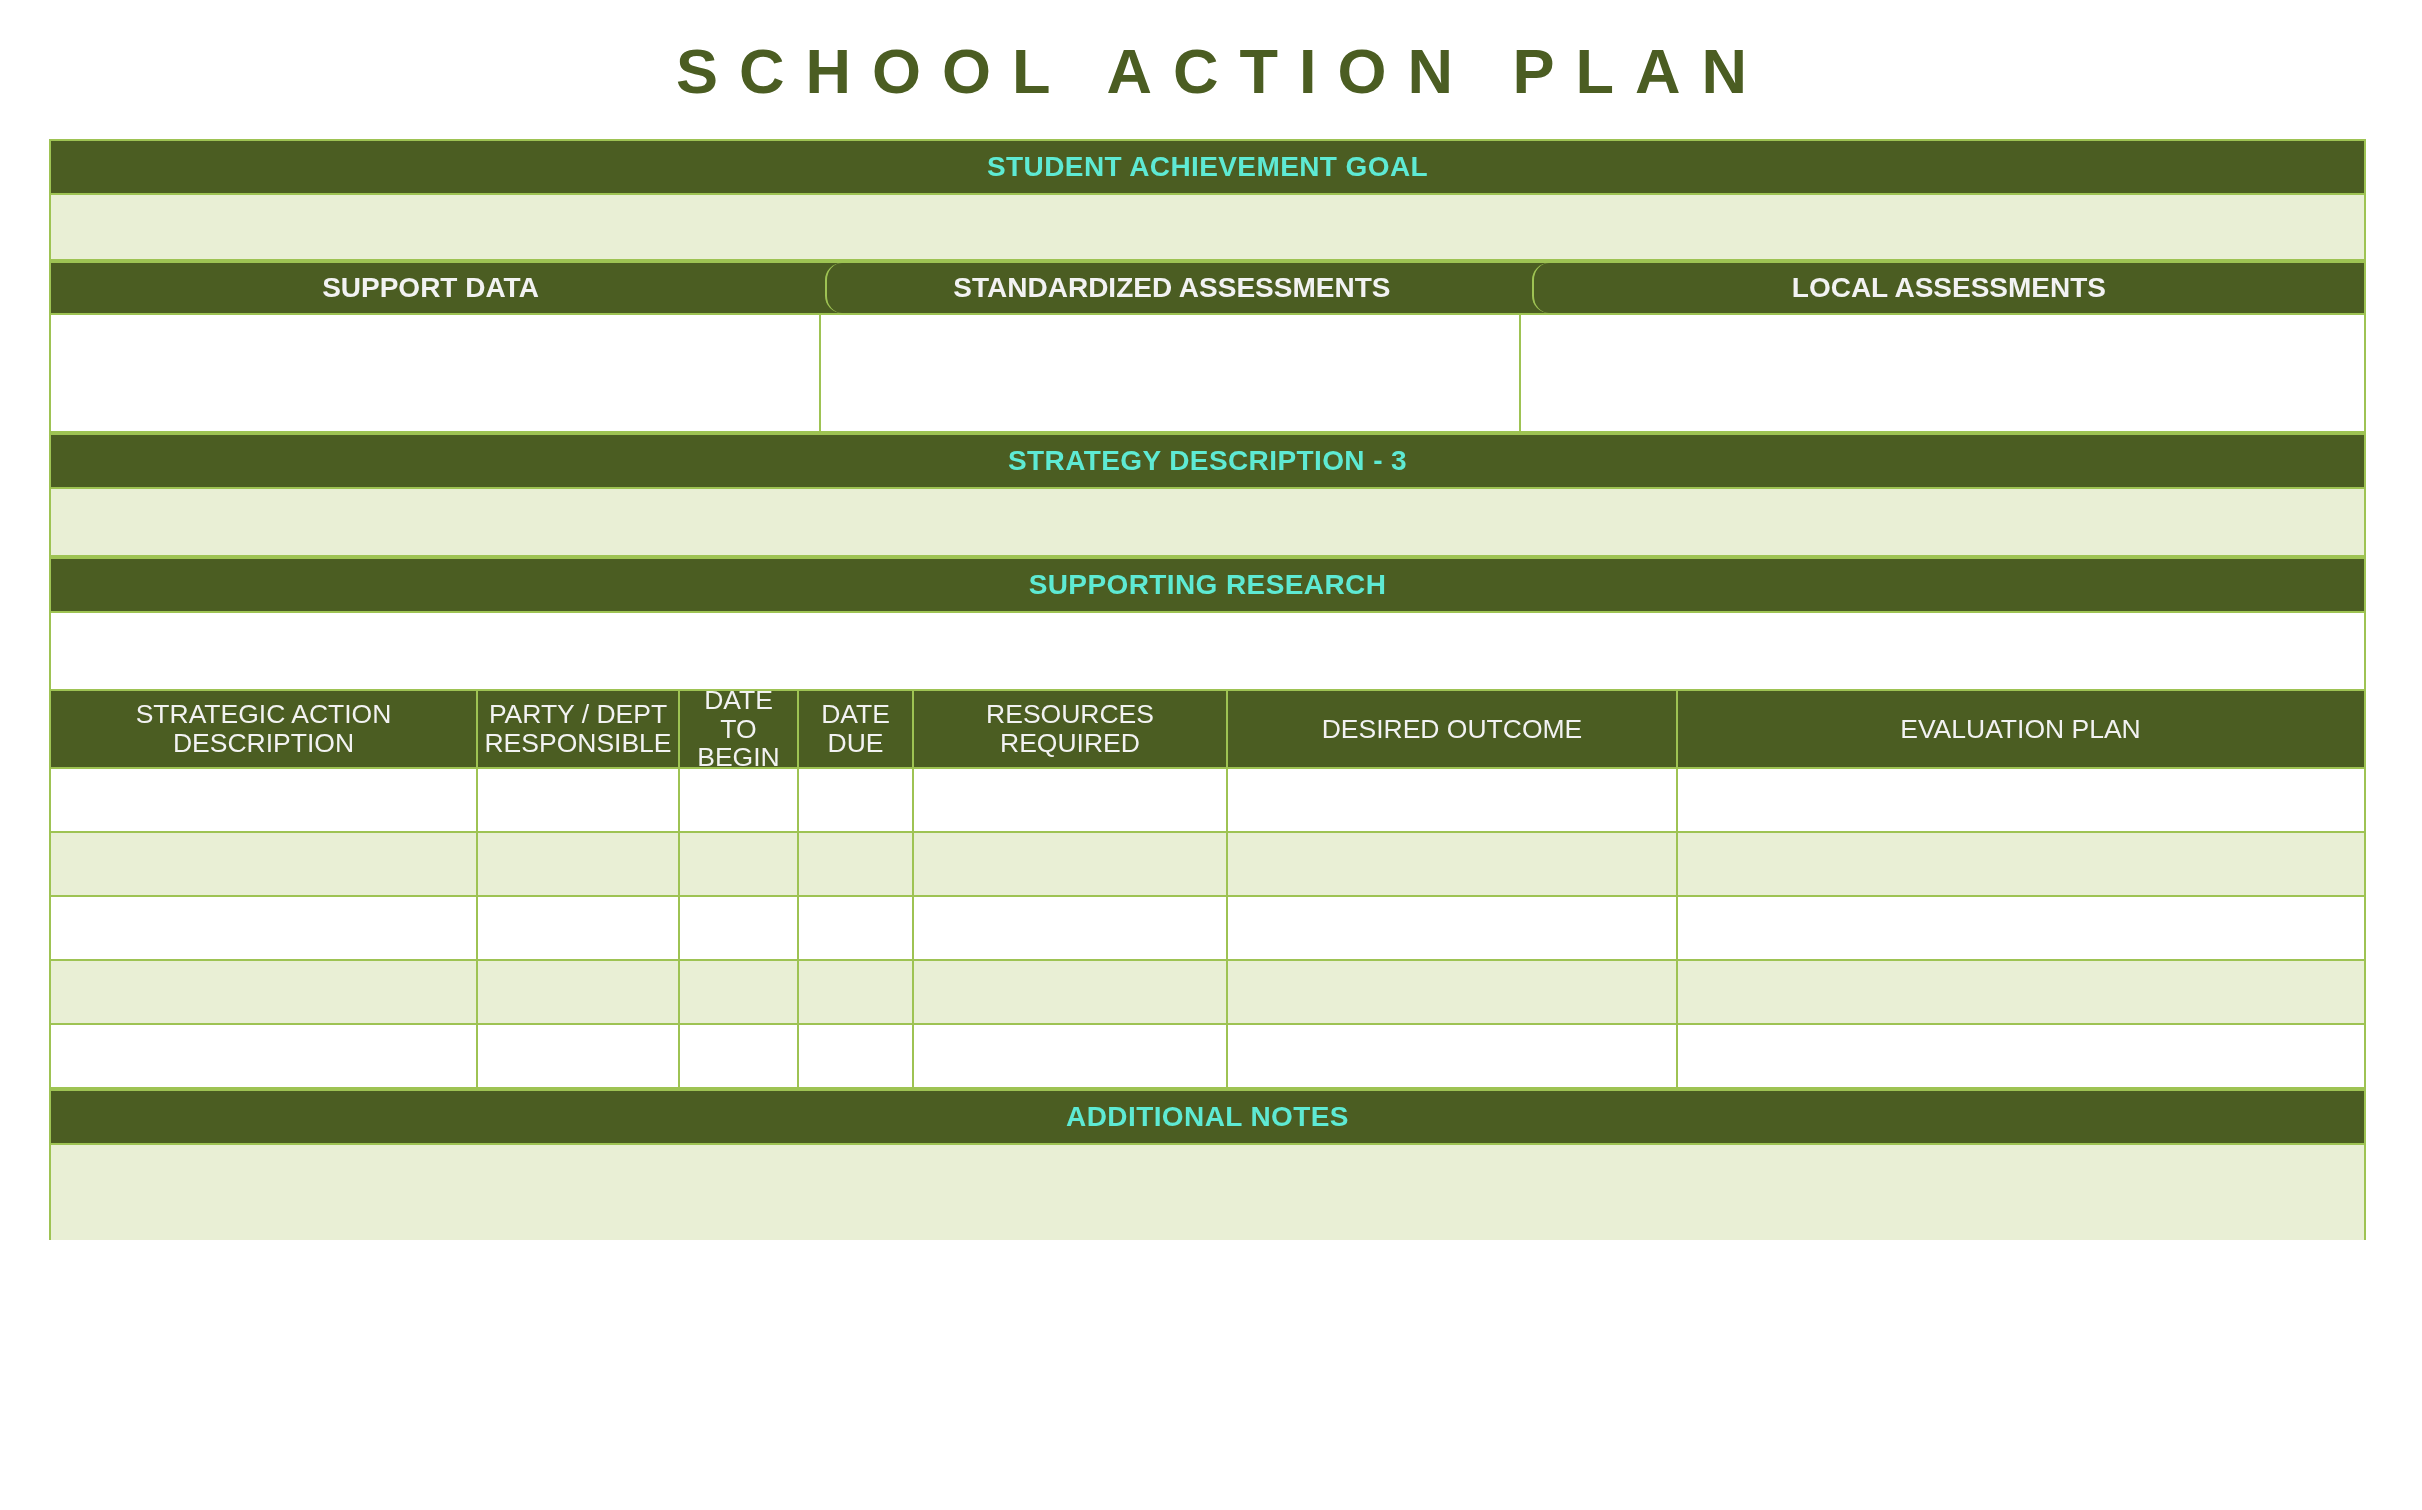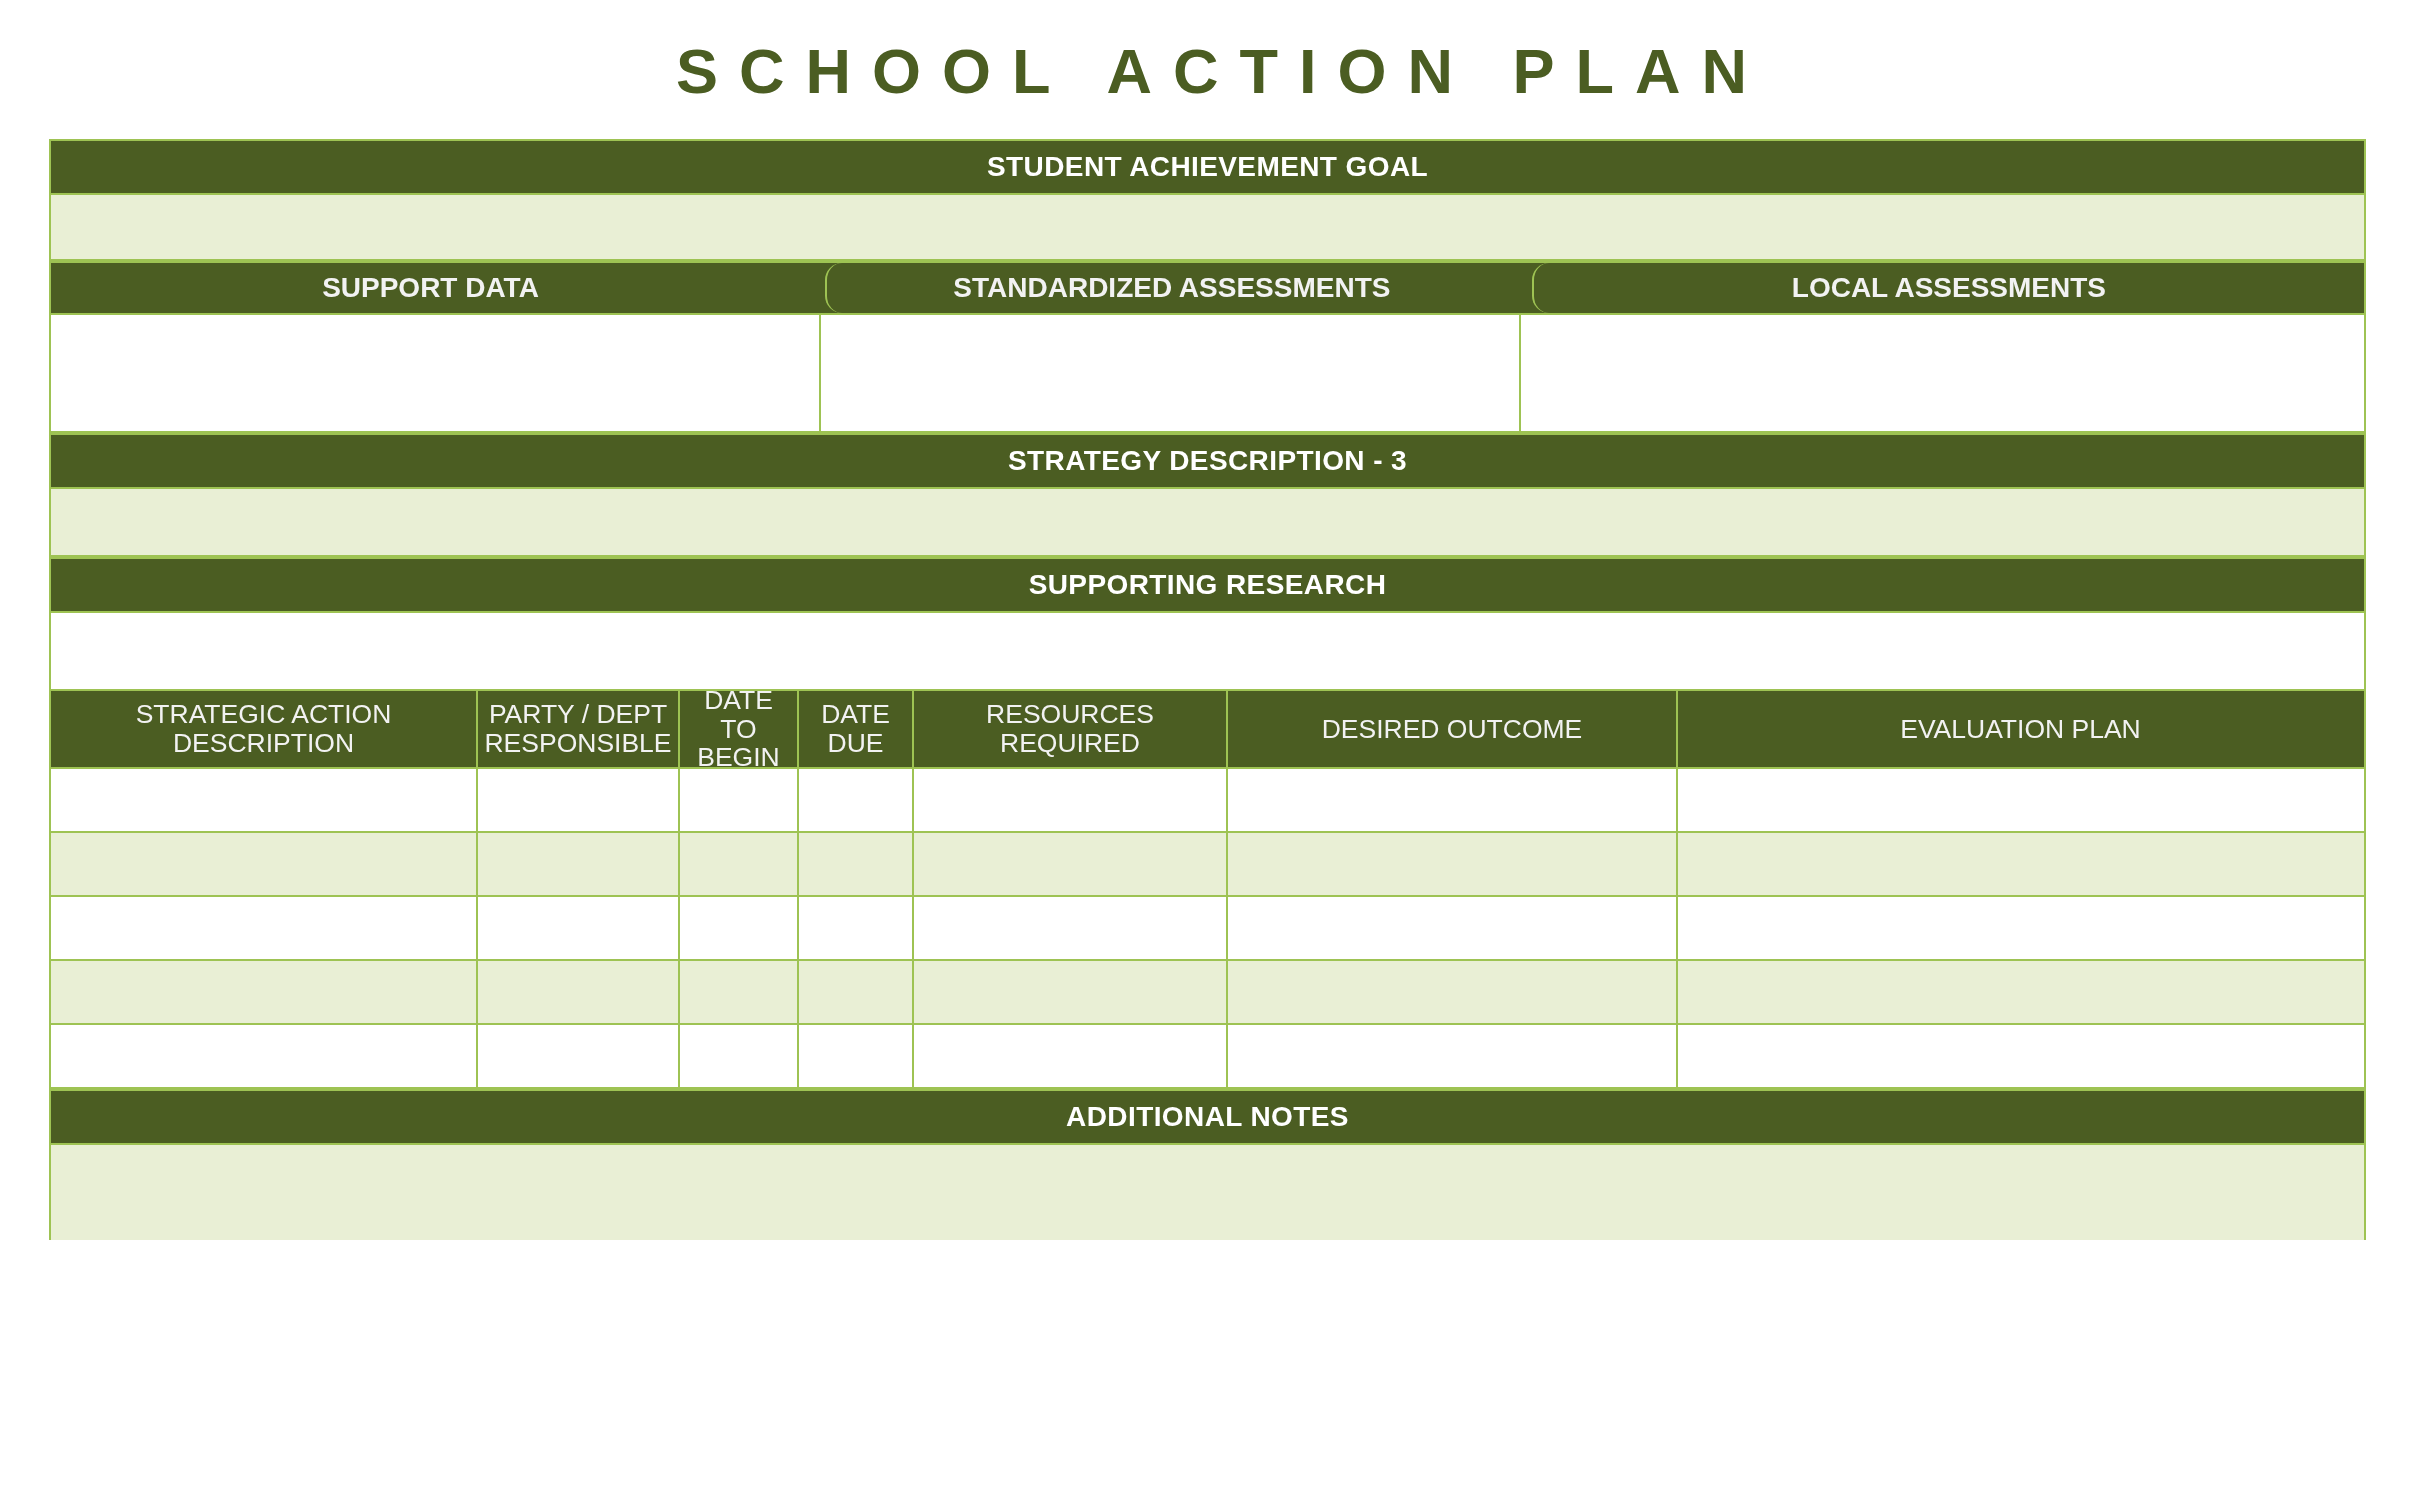--- a/index.html
+++ b/index.html
@@ -44,21 +44,21 @@
     top: 139px;
     width: 2317px;
     border-left: 2.8px solid #9ec353;
     border-right: 2.8px solid #9ec353;
     box-sizing: border-box;
   }
 
   
   .band {
     background: #4b5d22;
-    color: #ffffff;
+    color: #5eead4;
     text-align: center;
     font-weight: bold;
     font-size: 28px;
     letter-spacing: 0.4px;
     display: flex;
     align-items: center;
     justify-content: center;
     border-top: 2.8px solid #9ec353;
     border-bottom: 2.8px solid #9ec353;
     box-sizing: border-box;

